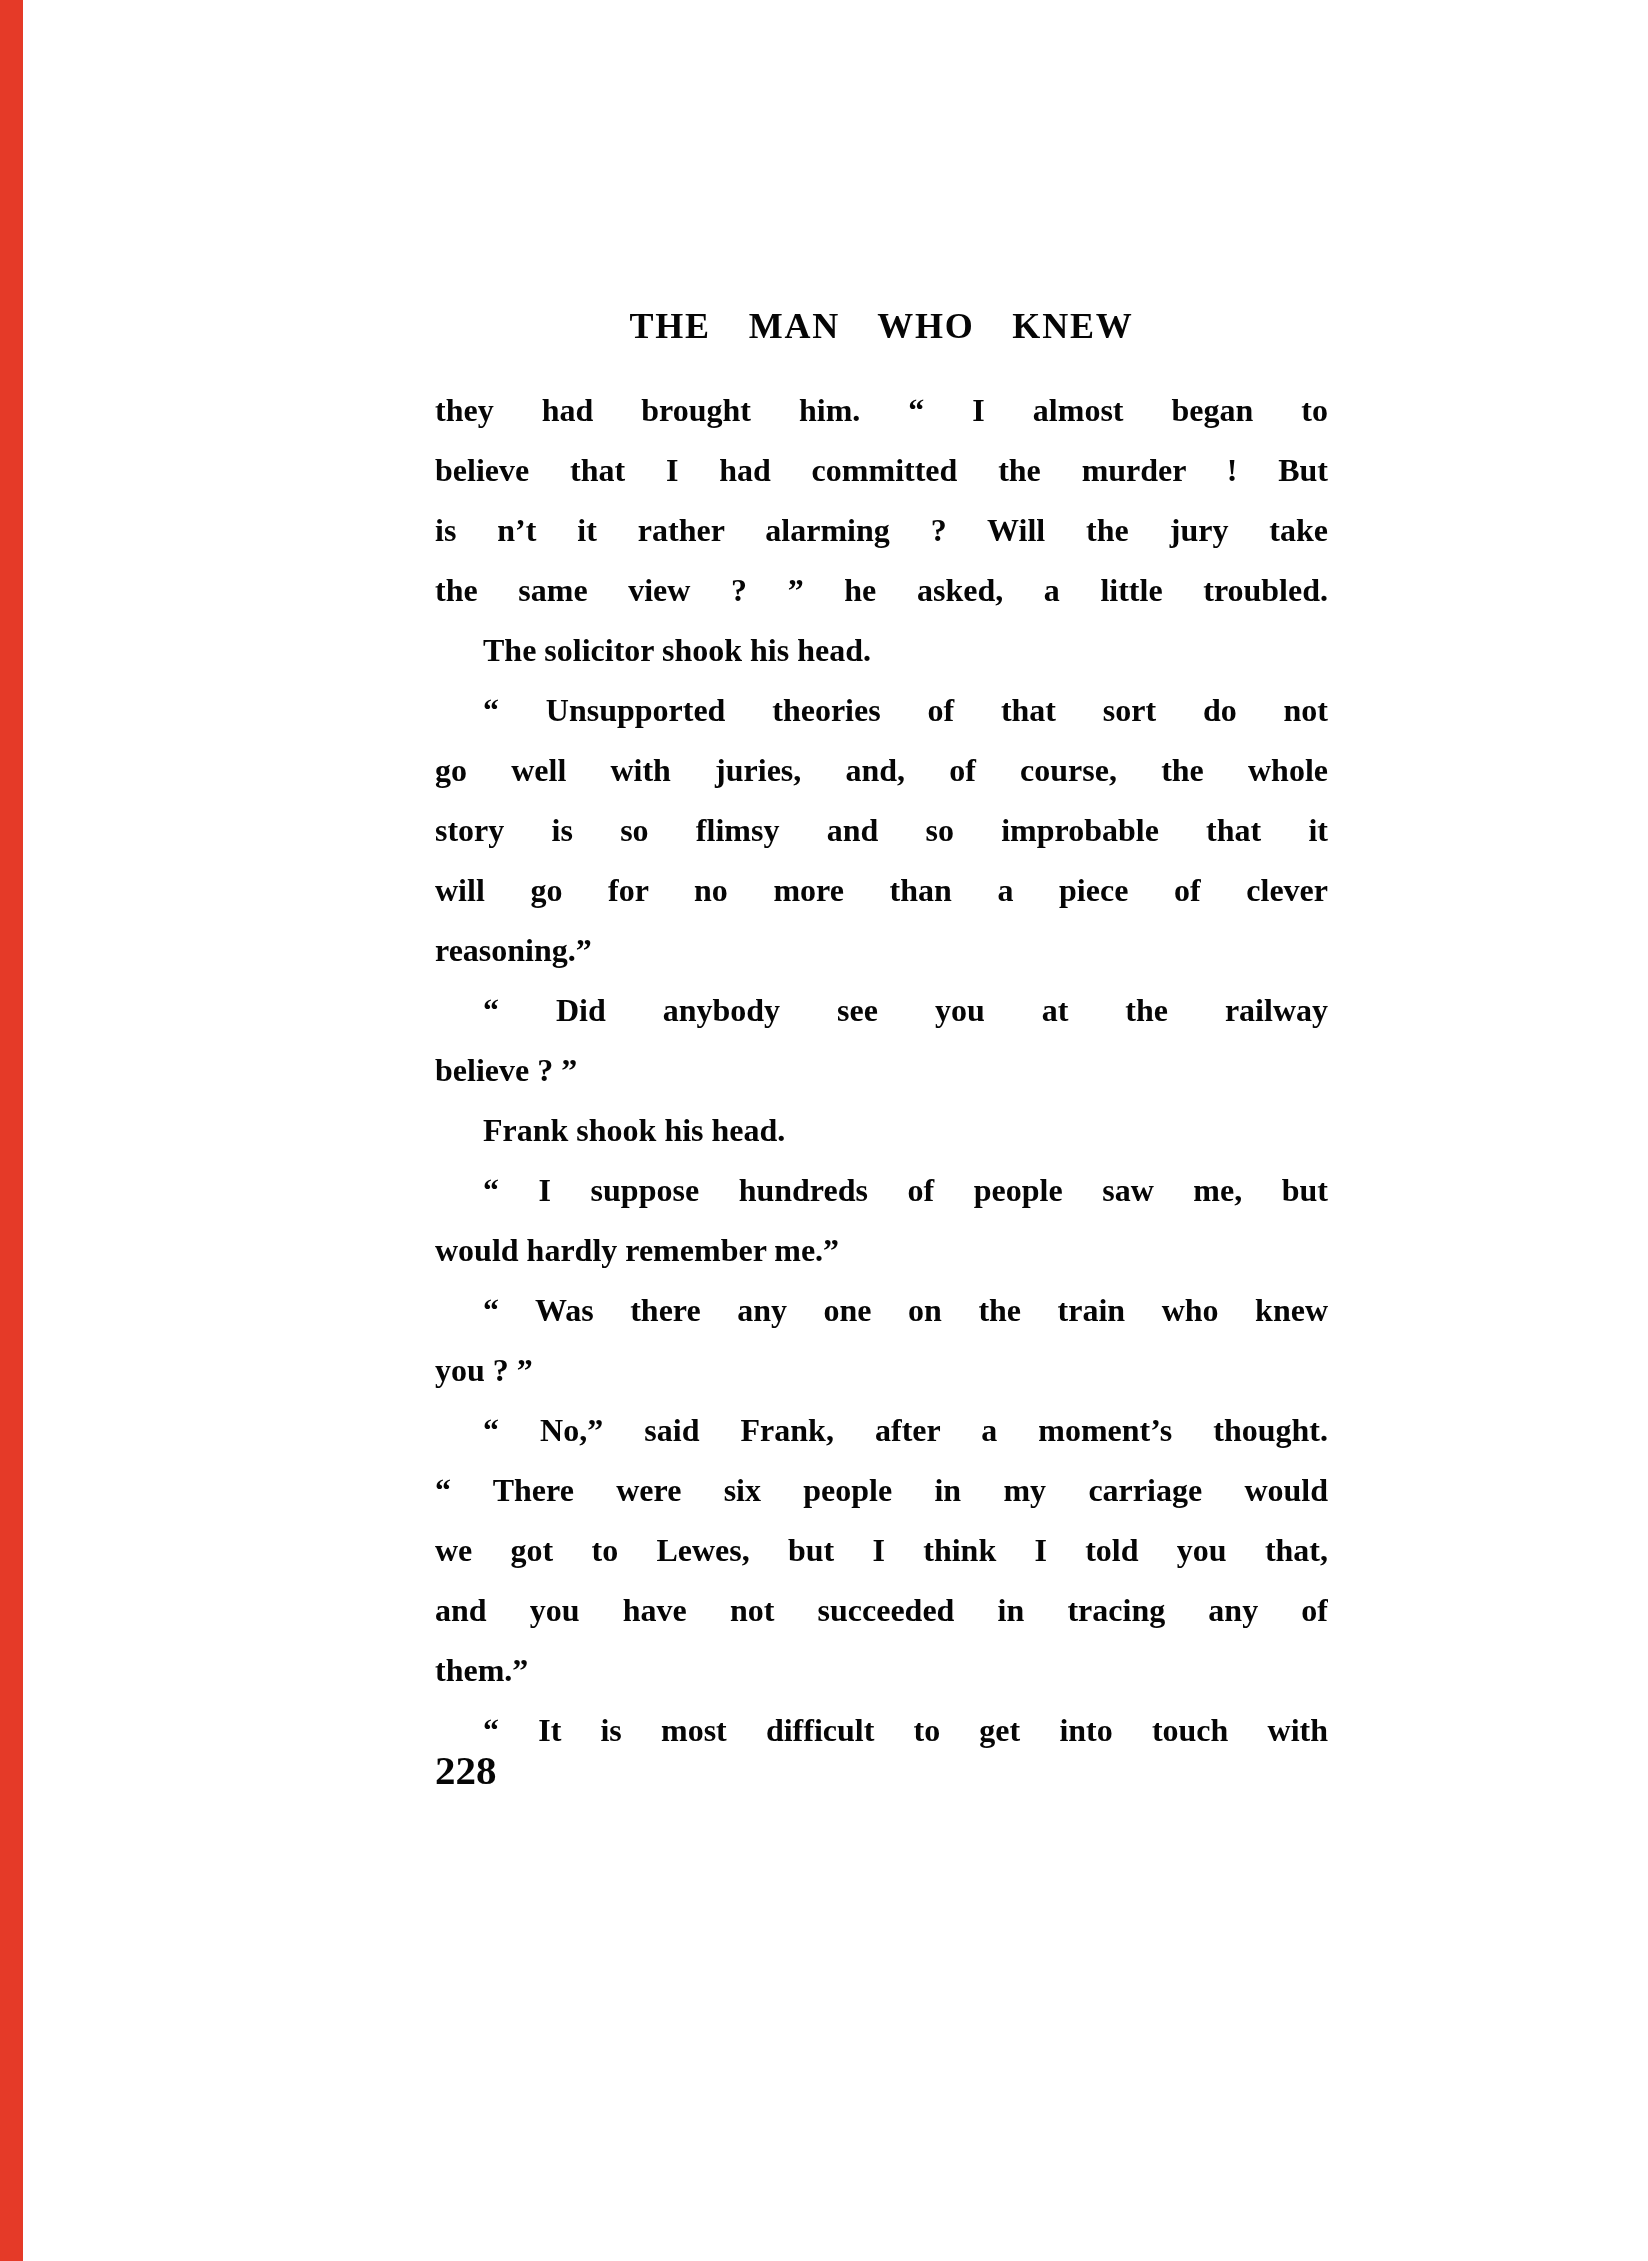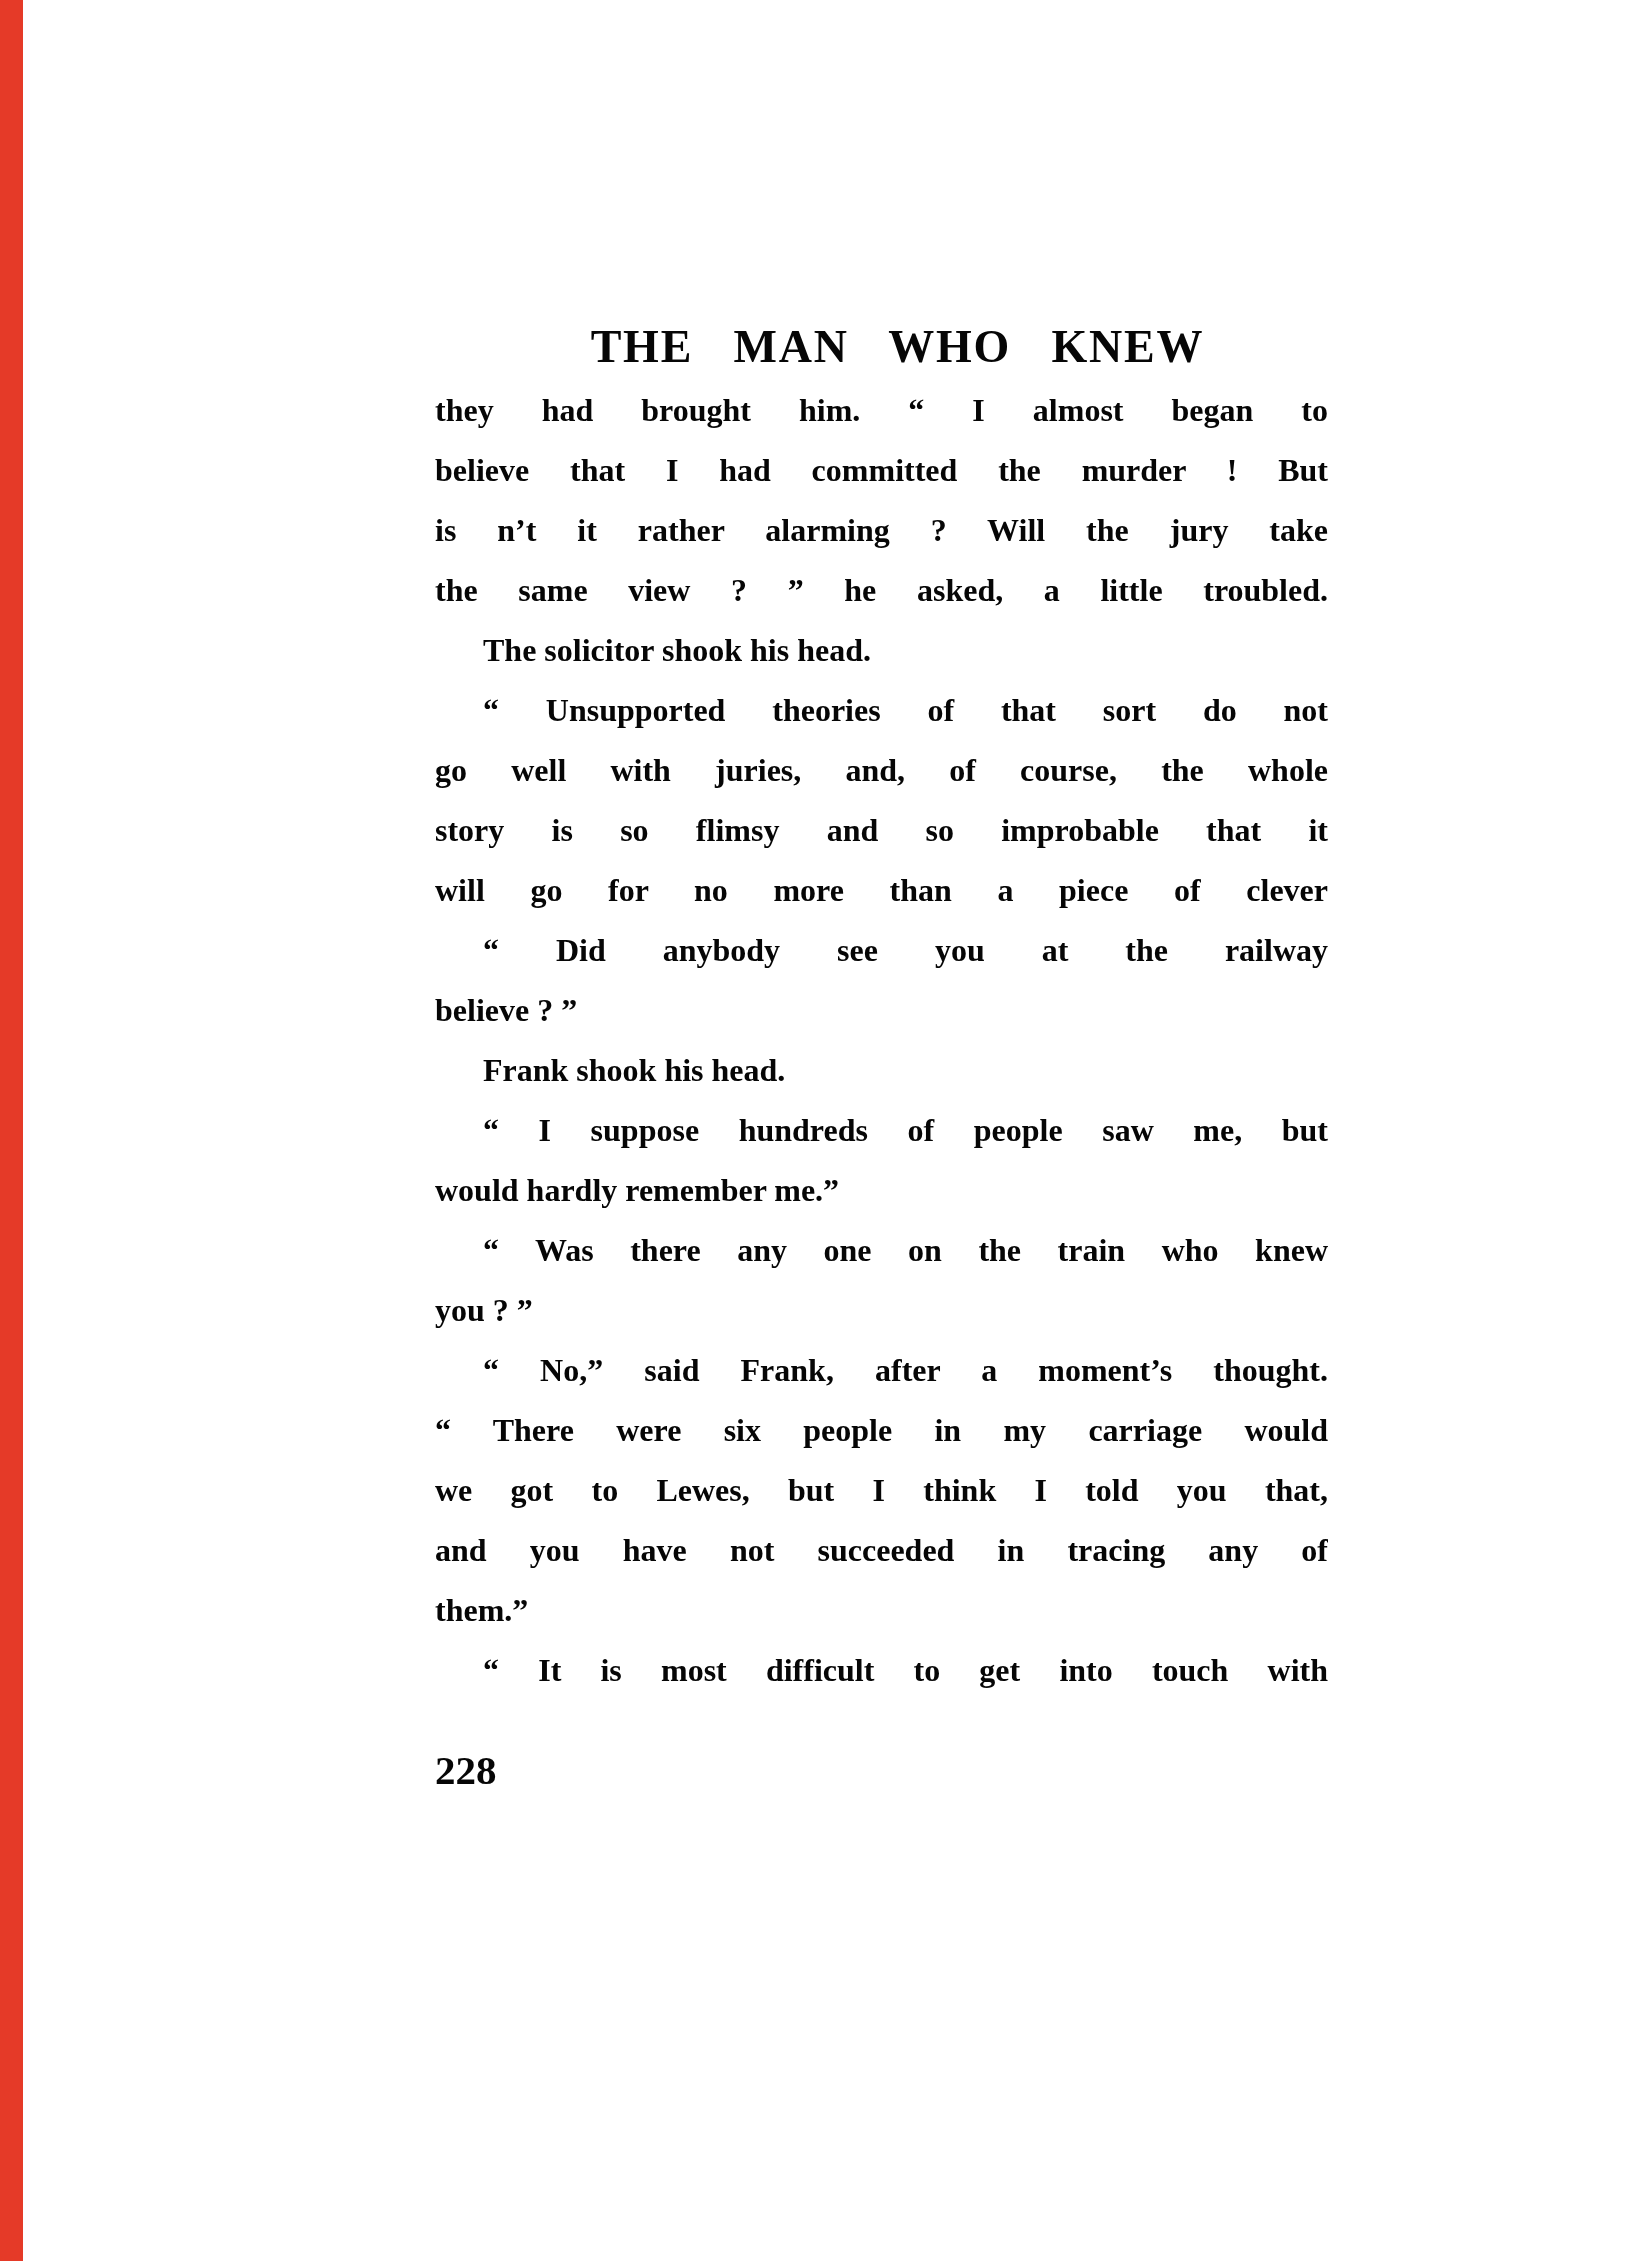--- a/index.html
+++ b/index.html
@@ -27,22 +27,22 @@
     top: 0;
     width: 23px;
     height: 2262px;
   }
   
   .running-header {
     position: absolute;
     left: 435px;
     top: 308px;
     width: 893px;
-    margin: 16px;
-    font-size: 46px;
+    margin: 0;
+    font-size: 36px;
     font-weight: 700;
     line-height: 1;
     letter-spacing: 1.8px;
     word-spacing: 27px;
     text-align: center;
     white-space: nowrap;
   }
   
   .text-block {
     position: absolute;
@@ -91,20 +91,21 @@
   <div class="text-block">
       <div class="line flush">they had brought him.  “ I almost began to</div>
       <div class="line flush">believe that I had committed the murder !  But</div>
       <div class="line flush">is n’t it rather alarming ?  Will the jury take</div>
       <div class="line flush">the same view ? ” he asked, a little troubled.</div>
       <div class="line indent">The solicitor shook his head.</div>
       <div class="line indent flush">“ Unsupported theories of that sort do not</div>
       <div class="line flush">go well with juries, and, of course, the whole</div>
       <div class="line flush">story is so flimsy and so improbable that it</div>
       <div class="line flush">will go for no more than a piece of clever</div>
+      <div class="line">reasoning.”</div>
       <div class="line indent flush">“ Did anybody see you at the railway</div>
       <div class="line">believe ? ”</div>
       <div class="line indent">Frank shook his head.</div>
       <div class="line indent flush">“ I suppose hundreds of people saw me, but</div>
       <div class="line">would hardly remember me.”</div>
       <div class="line indent flush">“ Was there any one on the train who knew</div>
       <div class="line">you ? ”</div>
       <div class="line indent flush">“ No,” said Frank, after a moment’s thought.</div>
       <div class="line flush">“ There were six people in my carriage would</div>
       <div class="line flush">we got to Lewes, but I think I told you that,</div>

